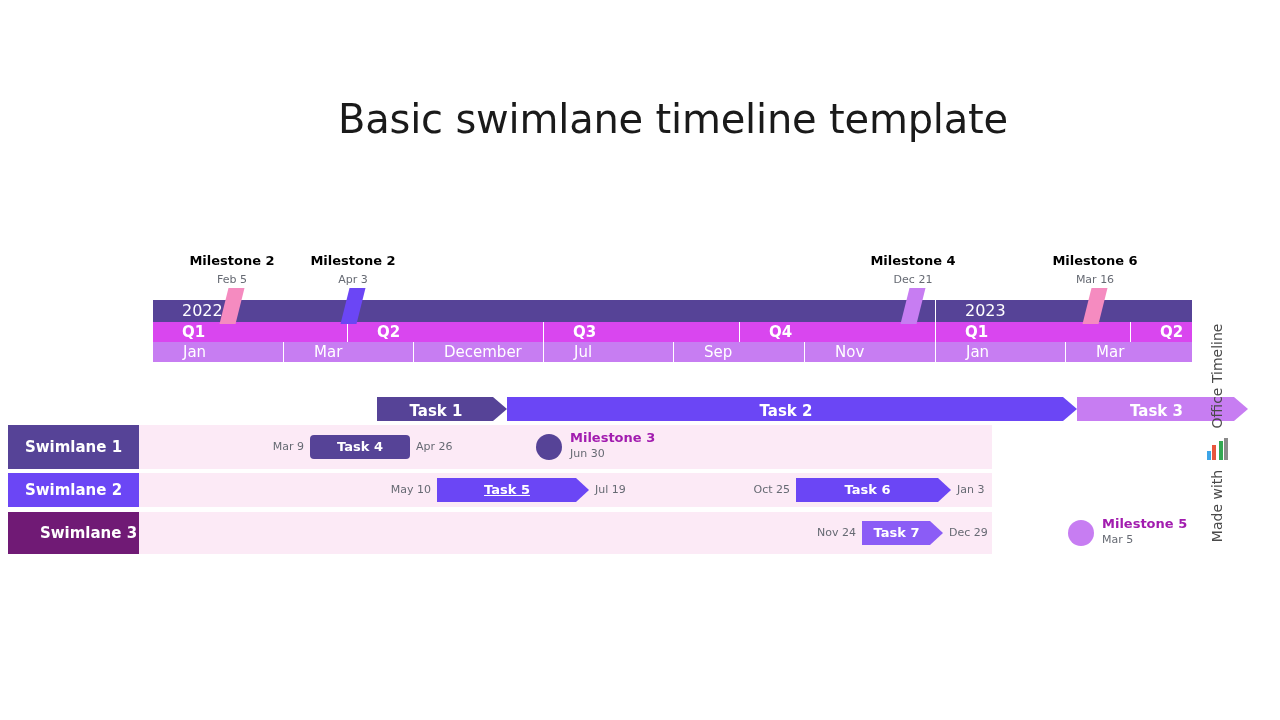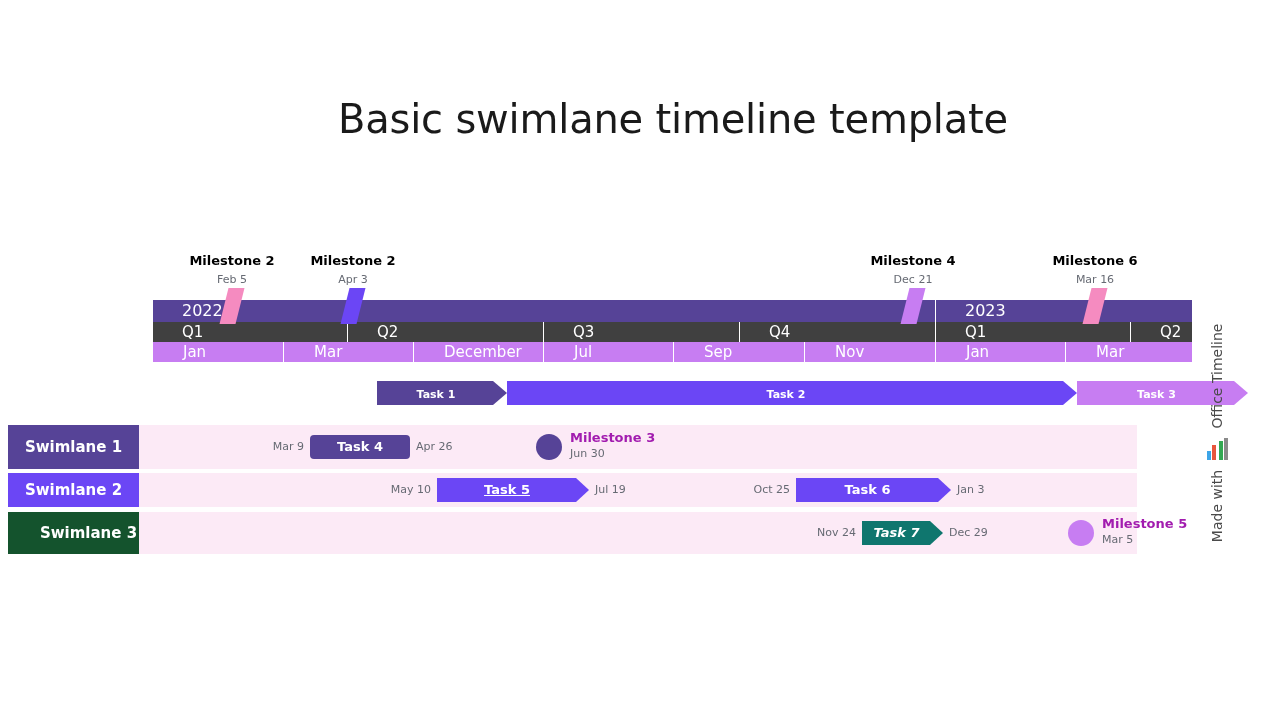--- a/index.html
+++ b/index.html
@@ -37,21 +37,21 @@
     width: 1039px;
     height: 62px;
   }
   .scale-row {
     position: absolute;
     left: 0;
     width: 100%;
     box-sizing: border-box;
   }
   #year-row  { top: 0px;  height: 22px; background: #564397; }
-  #quarter-row { top: 22px; height: 20px; background: #404040; }
+  #quarter-row { top: 22px; height: 20px; background: #d946ef; font-weight: bold; }
   #month-row { top: 42px; height: 20px; background: #C77DF2; }
 
   .scale-cell {
     position: absolute;
     top: 0;
     height: 100%;
     color: #ffffff;
     font-size: 15px;
     line-height: 20px;
     white-space: nowrap;
@@ -103,37 +103,37 @@
   
   #top-tasks {
     position: absolute;
     left: 0;
     top: 381px;
     width: 1280px;
     height: 28px;
   }
   .chev {
     position: absolute;
-    top: 0;
+    top: 16px;
     height: 24px;
     line-height: 28px;
     text-align: center;
     color: #ffffff;
-    font-size: 11px;
+    font-size: 15px;
     font-weight: bold;
     white-space: nowrap;
     clip-path: polygon(0 0, calc(100% - 14px) 0, 100% 50%, calc(100% - 14px) 100%, 0 100%);
   }
   .chev .chev-label { position: relative; left: -6px; }
 
   
   .swimlane {
     position: absolute;
     left: 8px;
-    width: 1129px;
+    width: 984px;
     background: #FCEAF6;
   }
   .swimlane-label {
     position: absolute;
     left: 0;
     top: 0;
     width: 131px;
     height: 100%;
     color: #ffffff;
     font-size: 15px;
@@ -354,23 +354,23 @@
       <div class="lane-body">
         <div class="lane-task chevron" style="left: 298px; width: 152px; top: 5px; background: rgb(107, 70, 245); text-decoration: underline;"><span class="task-label">Task 5</span></div>
         <div class="task-date left" style="left: 236px; width: 56px; top: 5px;">May 10</div>
         <div class="task-date right" style="left: 456px; width: 56px; top: 5px;">Jul 19</div>
         <div class="lane-task chevron" style="left: 657px; width: 155px; top: 5px; background: rgb(107, 70, 245);"><span class="task-label">Task 6</span></div>
         <div class="task-date left" style="left: 595px; width: 56px; top: 5px;">Oct 25</div>
         <div class="task-date right" style="left: 818px; width: 56px; top: 5px;">Jan 3</div>
       </div>
     </div>
     <div class="swimlane" style="top: 512px; height: 42px; background: rgb(252, 234, 246);">
-      <div class="swimlane-label" style="background: #14532d; padding-left: 30px;">Swimlane 3</div>
+      <div class="swimlane-label" style="background: #701a75; padding-left: 30px;">Swimlane 3</div>
       <div class="lane-body">
-        <div class="lane-task chevron" style="left: 723px; width: 81px; top: 9px; background: #0f766e; font-style: italic;"><span class="task-label">Task 7</span></div>
+        <div class="lane-task chevron" style="left: 723px; width: 81px; top: 9px; background: #8b5cf6;"><span class="task-label">Task 7</span></div>
         <div class="task-date left" style="left: 661px; width: 56px; top: 9px;">Nov 24</div>
         <div class="task-date right" style="left: 810px; width: 56px; top: 9px;">Dec 29</div>
         <div class="lane-milestone" style="left: 929px; top: 8px; width: 26px; height: 26px;">
           <div class="dot" style="background: rgb(199, 125, 242);"></div>
           <div class="lm-title">Milestone 5</div>
           <div class="lm-date">Mar 5</div>
         </div>
       </div>
     </div>
   </div>

